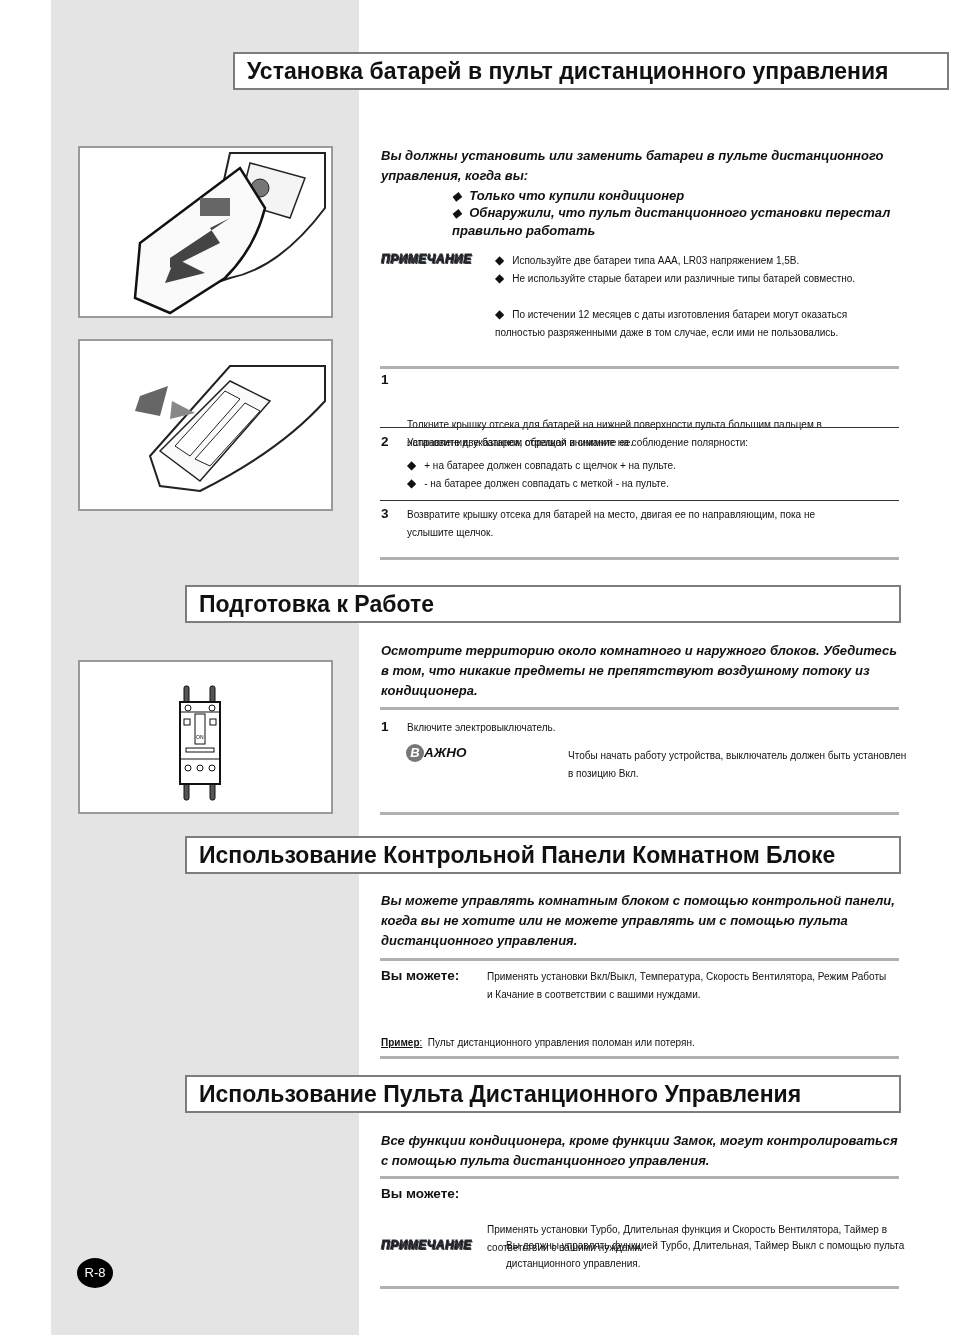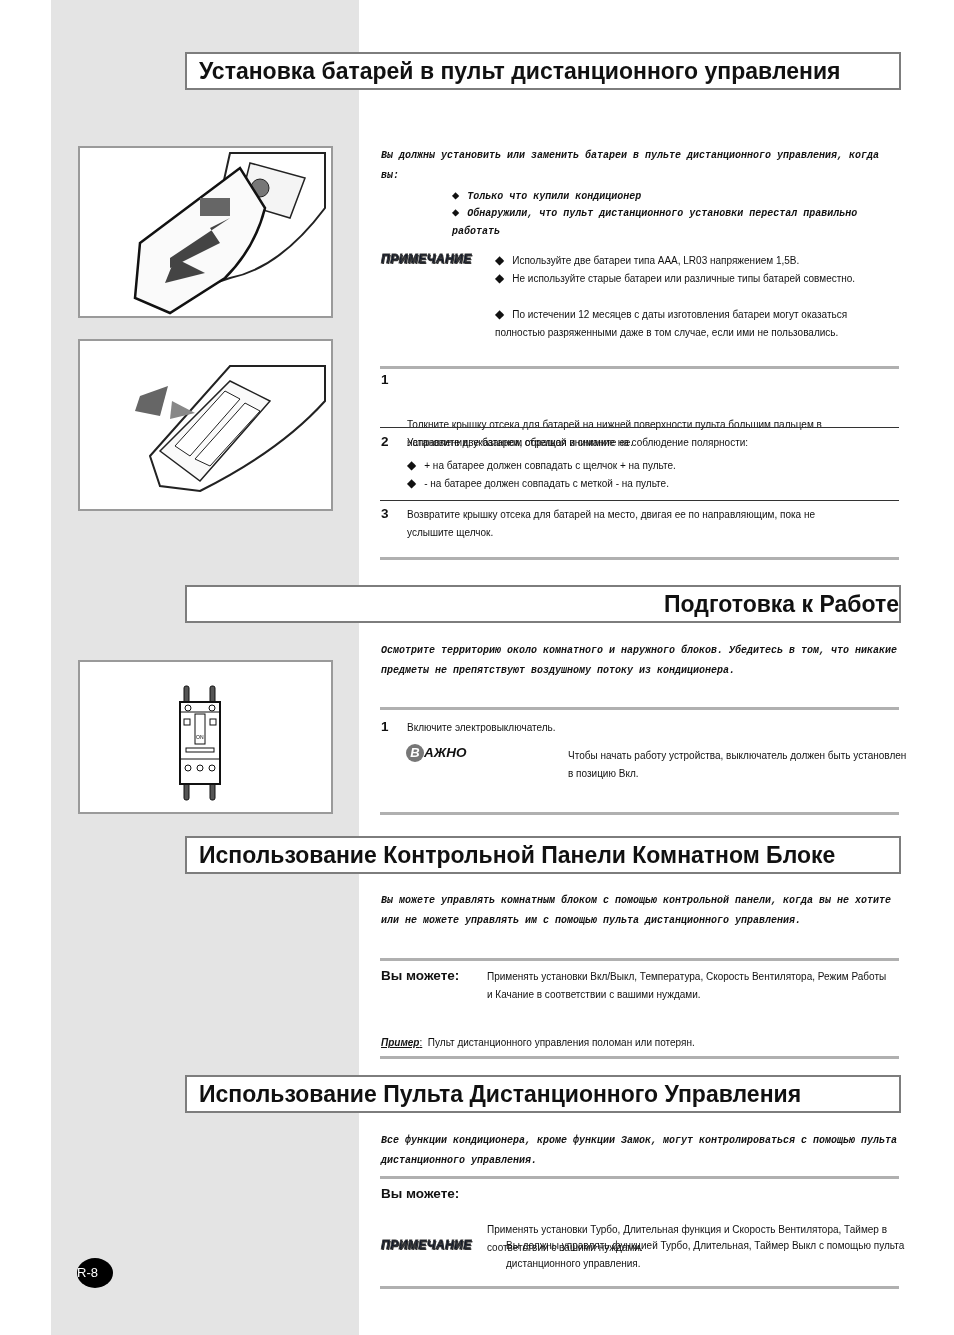--- a/index.html
+++ b/index.html
@@ -2,40 +2,40 @@
 <html><head>
 <meta charset="utf-8">
 <style>
   html, body { margin:0; padding:0; }
   body { width:954px; height:1335px; position:relative; background:#ffffff; overflow:hidden;
          font-family:"Liberation Sans", sans-serif; color:#111; }
   .strip { position:absolute; left:51px; top:0; width:308px; height:1335px; background:#e4e4e4; }
   .sec-title { position:absolute; left:185px; width:716px; height:38px; border:2px solid #7d7d7d; background:#fff;
                box-sizing:border-box; font-weight:bold; font-size:23px; line-height:34px; padding-left:12px; }
   .fig { position:absolute; left:78px; width:255px; background:#fff; border:2px solid #9a9a9a; box-sizing:border-box; }
-  .intro { position:absolute; left:381px; width:520px; font-weight:bold; font-style:italic; font-size:10px; line-height:20px;font-family:Liberation Mono, monospace; }
+  .intro { position:absolute; left:381px; width:520px; font-weight:bold; font-style:italic; font-size:13px; line-height:20px; }
   .txt { font-size:10px; line-height:18px; }
   .rule { position:absolute; left:380px; width:519px; height:3px; background:#b0b0b0; }
   .hr { position:absolute; left:380px; width:519px; height:1px; background:#333; }
   .abs { position:absolute; }
   .num { position:absolute; left:381px; font-weight:bold; font-size:13.5px; }
   .note-lbl { font-weight:bold; font-style:italic; font-size:12px; letter-spacing:0.5px; color:#0f172a;
               -webkit-text-stroke:0.8px #333; text-shadow:1px 1px 0 #333; }
   .bul::before { content:"\25C6"; margin-right:8px; font-size:12px; }
   .badge { position:absolute; left:77px; top:1258px; width:36px; height:30px; border-radius:50%; background:#000; color:#fff;
-           font-size:13px; line-height:30px; }
+           font-size:13px; line-height:30px; text-align:center; }
   .vazh-circle { display:inline-block; width:18px; height:18px; border-radius:50%; background:#777; color:#fff;
                  font-style:italic; font-weight:bold; font-size:13px; line-height:18px; text-align:center; vertical-align:middle; }
 </style>
 </head>
 <body>
 
 <div class="strip"></div>
 
-<div class="sec-title" style="top:52px;">Установка батарей в пульт дистанционного управления</div>
+<div class="sec-title" style="top:52px;margin-left:48px;">Установка батарей в пульт дистанционного управления</div>
 
 <div class="fig" style="top:146px;height:172px;">
   <svg width="251" height="168" viewBox="0 0 251 168">
     <path d="M150 5 L245 5 L245 60 Q200 120 150 130 L120 140 Z" fill="#fff" stroke="#222" stroke-width="2"></path>
     <path d="M170 15 L225 30 L210 70 L160 55 Z" fill="#f4f4f4" stroke="#222" stroke-width="1.5"></path>
     <circle cx="180" cy="40" r="9" fill="#777" stroke="#222"></circle>
     <path d="M60 95 L160 20 L185 60 Q175 100 145 130 L90 165 L55 150 Z" fill="#fafafa" stroke="#111" stroke-width="2.5"></path>
     <path d="M90 120 L140 95 L130 80 L150 70 L90 110 Z" fill="#444"></path>
     <polygon points="85,135 95,110 125,125" fill="#444"></polygon>
     <rect x="120" y="50" width="30" height="18" fill="#666"></rect>
@@ -70,21 +70,21 @@
 <div class="num" style="top:434px;">2</div>
 <div class="abs txt" style="left:407px;top:434px;width:500px;">Установите две батареи, обращая внимание на соблюдение полярности:</div>
 <div class="abs txt bul" style="left:407px;top:456px;width:480px;">+ на батарее должен совпадать с щелчок + на пульте.</div>
 <div class="abs txt bul" style="left:407px;top:474px;width:480px;">- на батарее должен совпадать с меткой - на пульте.</div>
 
 <div class="hr" style="top:500px;"></div>
 <div class="num" style="top:506px;">3</div>
 <div class="abs txt" style="left:407px;top:506px;width:440px;">Возвратите крышку отсека для батарей на место, двигая ее по направляющим, пока не услышите щелчок.</div>
 <div class="rule" style="top:557px;"></div>
 
-<div class="sec-title" style="top:585px;text-align:right;">Подготовка к Работе</div>
+<div class="sec-title" style="top:585px;">Подготовка к Работе</div>
 
 <div class="fig" style="top:660px;height:154px;">
   <svg width="251" height="150" viewBox="0 0 251 150">
     <rect x="104" y="24" width="5" height="18" rx="2" fill="#555" stroke="#111"></rect>
     <rect x="130" y="24" width="5" height="18" rx="2" fill="#555" stroke="#111"></rect>
     <rect x="104" y="118" width="5" height="20" rx="2" fill="#555" stroke="#111"></rect>
     <rect x="130" y="118" width="5" height="20" rx="2" fill="#555" stroke="#111"></rect>
     <rect x="100" y="40" width="40" height="82" fill="#fff" stroke="#111" stroke-width="2"></rect>
     <line x1="100" y1="50" x2="140" y2="50" stroke="#111"></line>
     <circle cx="108" cy="46" r="3" fill="#fff" stroke="#111"></circle>
@@ -111,21 +111,21 @@
 </div>
 <div class="abs txt" style="left:520px;top:747px;width:340px;margin-left:48px;">Чтобы начать работу устройства, выключатель должен быть установлен в позицию Вкл.</div>
 <div class="rule" style="top:812px;"></div>
 
 <div class="sec-title" style="top:836px;">Использование Контрольной Панели Комнатном Блоке</div>
 <div class="intro" style="top:891px;">Вы можете управлять комнатным блоком с помощью контрольной панели, когда вы не хотите или не можете управлять им с помощью пульта дистанционного управления.</div>
 <div class="rule" style="top:958px;"></div>
 <div class="abs" style="left:381px;top:968px;font-weight:bold;font-size:13.5px;">Вы можете:</div>
 <div class="abs txt" style="left:487px;top:968px;width:400px;">Применять установки Вкл/Выкл, Температура, Скорость Вентилятора, Режим Работы и Качание в соответствии с вашими нуждами.</div>
 <div class="abs txt" style="left:381px;top:1034px;width:520px;">
-  <span style="font-weight:bold;font-style:italic;text-decoration:underline;">Пример</span><span style="text-decoration:underline;">:</span>&nbsp;
+  <span style="font-weight:bold;text-decoration:underline;">Пример</span><span style="text-decoration:underline;">:</span>&nbsp;
   <span>Пульт дистанционного управления поломан или потерян.</span>
 </div>
 <div class="rule" style="top:1056px;"></div>
 
 <div class="sec-title" style="top:1075px;">Использование Пульта Дистанционного Управления</div>
 <div class="intro" style="top:1131px;">Все функции кондиционера, кроме функции Замок, могут контролироваться с помощью пульта дистанционного управления.</div>
 <div class="rule" style="top:1176px;"></div>
 <div class="abs" style="left:381px;top:1186px;font-weight:bold;font-size:13.5px;">Вы можете:</div>
 <div class="abs txt" style="left:487px;top:1186px;width:420px;margin-top:35px;">Применять установки Турбо, Длительная функция и Скорость Вентилятора, Таймер в соответствии с вашими нуждами.</div>
 <div class="abs note-lbl" style="left:381px;top:1238px;">ПРИМЕЧАНИЕ</div>

